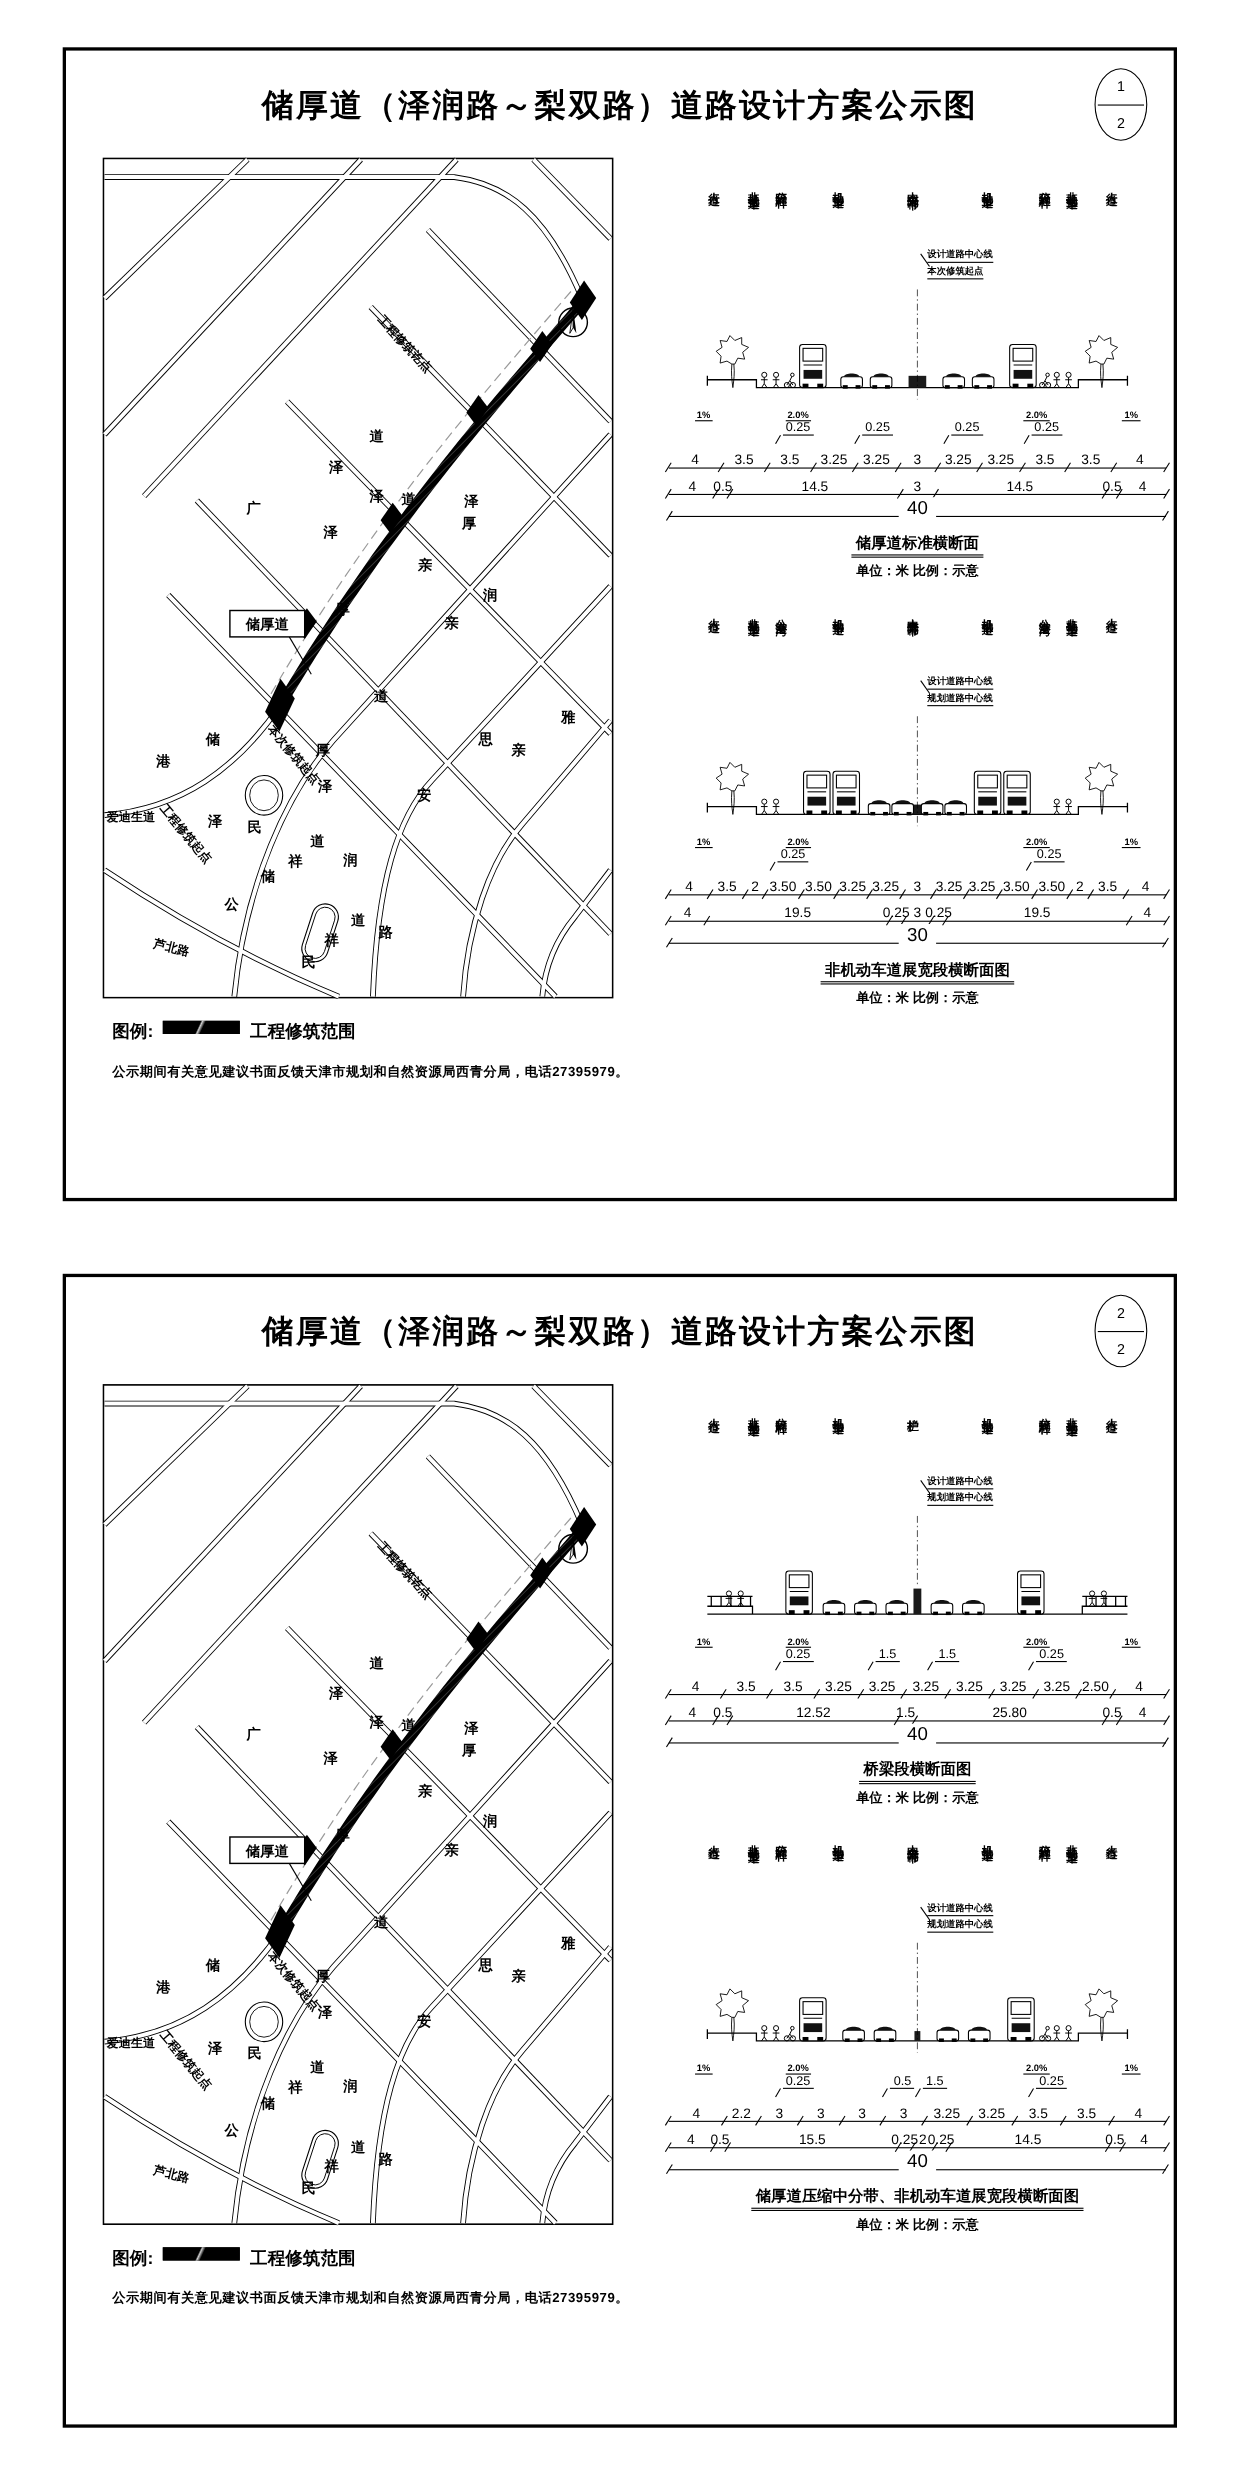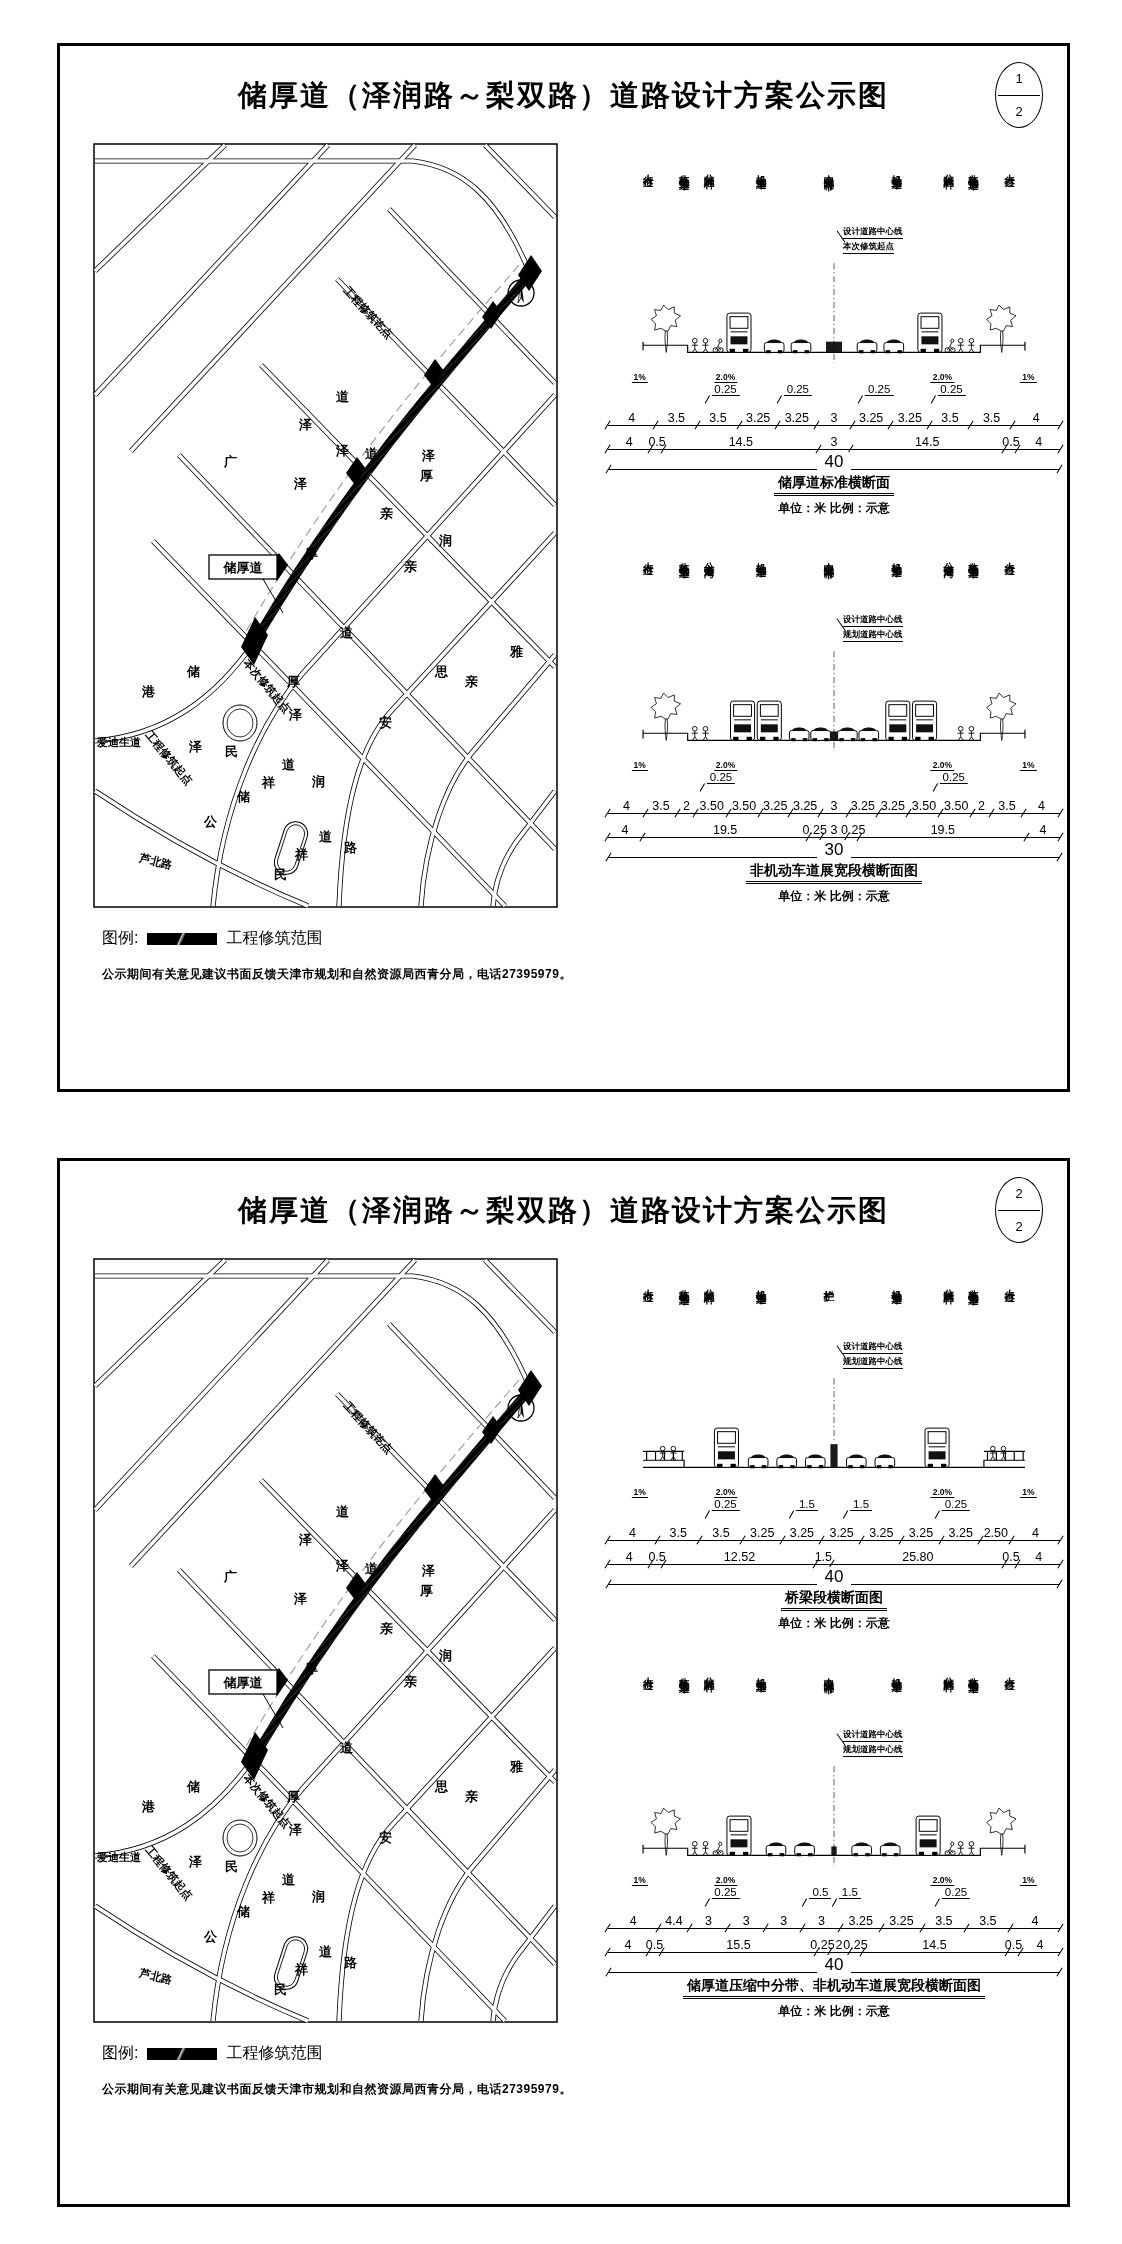--- a/index.html
+++ b/index.html
@@ -7,21 +7,21 @@
   .sheet{position:absolute;left:57px;width:1007px;height:1043px;border:3px solid #000;background:#fff;}
   #sheet1{top:43px}
   #sheet2{top:1158px}
   .title{position:absolute;top:30px;left:0;right:0;text-align:center;font-size:29px;font-weight:bold;letter-spacing:2px;}
   .pagecircle{position:absolute;right:24px;top:16px;width:46px;height:64px;border:1.5px solid #000;border-radius:50%;}
   .pc-top,.pc-bot{position:absolute;left:0;right:0;text-align:center;font-size:13px;}
   .pc-top{top:8px}.pc-bot{bottom:8px}
   .pc-line{position:absolute;top:50%;left:2px;right:2px;border-top:1px solid #000;}
   .map{position:absolute;left:33px;top:97px;width:465px;height:765px;}
   .map svg{width:100%;height:100%;display:block;}
-  .legend{position:absolute;left:42px;top:882px;display:flex;align-items:center;gap:9px;font-size:16px;font-weight:normal;}
+  .legend{position:absolute;left:42px;top:882px;display:flex;gap:9px;font-size:16px;font-weight:bold;}
   .lg-bar{display:inline-block;width:70px;height:12px;background:#000;background-image:linear-gradient(115deg,#000 46%,#cfcfcf 48%,#000 52%);}
   .footer{position:absolute;left:42px;top:920px;font-size:12px;font-weight:bold;letter-spacing:.5px;}
   .xsection{position:absolute;left:548px;width:452px;}
   .pos-a{top:118px}
   .pos-b{top:506px}
   .lane-labels{position:relative;height:92px;}
   .lane{position:absolute;top:2px;writing-mode:vertical-rl;text-orientation:upright;font-size:10.5px;font-weight:bold;letter-spacing:1.5px;transform:translateX(-50%);white-space:nowrap;}
   .lane:nth-child(1){left:9%}.lane:nth-child(2){left:17%}.lane:nth-child(3){left:22.5%}
   .lane:nth-child(4){left:34%}.lane:nth-child(5){left:49%}.lane:nth-child(6){left:64%}
   .lane:nth-child(7){left:75.5%}.lane:nth-child(8){left:81%}.lane:nth-child(9){left:89%}
@@ -42,21 +42,21 @@
   .sec3 .co:nth-child(1){left:26%}.sec3 .co:nth-child(2){left:47%}.sec3 .co:nth-child(3){left:53.5%}.sec3 .co:nth-child(4){left:77%}
   .dim-row{display:flex;border-bottom:1.2px solid #000;height:19px;margin-top:4px;position:relative;}
   .dim-row::before{content:"";position:absolute;left:-1px;bottom:-5px;width:1.3px;height:10px;background:#000;transform:rotate(32deg);}
   .dim-cell{flex-basis:0;min-width:13px;display:flex;align-items:flex-end;justify-content:center;font-size:12.5px;line-height:1;padding-bottom:1px;position:relative;}
   .dim-cell::after{content:"";position:absolute;right:-1px;bottom:-5px;width:1.3px;height:10px;background:#000;transform:rotate(32deg);}
   .dim-total{position:relative;height:21px;margin-top:2px;text-align:center;font-size:17px;}
   .dt-line{position:absolute;left:0;right:0;bottom:3px;border-top:1.2px solid #000;}
   .dt-line::before,.dt-line::after{content:"";position:absolute;top:-6px;width:1.3px;height:10px;background:#000;transform:rotate(32deg);}
   .dt-line::before{left:0}.dt-line::after{right:0}
   .dt-num{position:relative;display:inline-block;background:#fff;padding:0 8px;}
-  .caption{text-align:center;}
+  .caption{text-align:center;margin-top:12px;}
   .caption span{font-size:14px;font-weight:bold;border-bottom:3.5px double #000;padding:0 4px 3px;}
   .units{text-align:center;font-size:12px;font-weight:bold;margin-top:8px;}
   
   .mch{font:bold 13px "Liberation Sans","DejaVu Sans",sans-serif;fill:#000;}
   .mmk{font:bold 11px "Liberation Sans","DejaVu Sans",sans-serif;fill:#000;}
   .mbox{font:bold 13px "Liberation Sans","DejaVu Sans",sans-serif;fill:#000;}
   .ln{fill:none;stroke:#000;stroke-width:1.3;}
   .cl{stroke:#000;stroke-width:.7;stroke-dasharray:7 3 1.5 3;fill:none;}
   .dark{fill:#1a1a1a;}
   .tln{fill:none;stroke:#000;stroke-width:.9;}
@@ -531,21 +531,21 @@
     <div class="callouts">
 
     <span class="co">0.25</span>
         <span class="co">0.5</span>
         <span class="co">1.5</span>
         <span class="co">0.25</span>
       </div>
     <div class="dim-row">
 
     <span class="dim-cell" style="flex-grow: 4;">4</span>
-        <span class="dim-cell" style="flex-grow: 2.5;">4.4</span>
+        <span class="dim-cell" style="flex-grow: 2.5;">2.2</span>
         <span class="dim-cell" style="flex-grow: 3;">3</span>
         <span class="dim-cell" style="flex-grow: 3;">3</span>
         <span class="dim-cell" style="flex-grow: 3;">3</span>
         <span class="dim-cell" style="flex-grow: 3;">3</span>
         <span class="dim-cell" style="flex-grow: 3.25;">3.25</span>
         <span class="dim-cell" style="flex-grow: 3.25;">3.25</span>
         <span class="dim-cell" style="flex-grow: 3.5;">3.5</span>
         <span class="dim-cell" style="flex-grow: 3.5;">3.5</span>
         <span class="dim-cell" style="flex-grow: 4;">4</span>
       </div>

